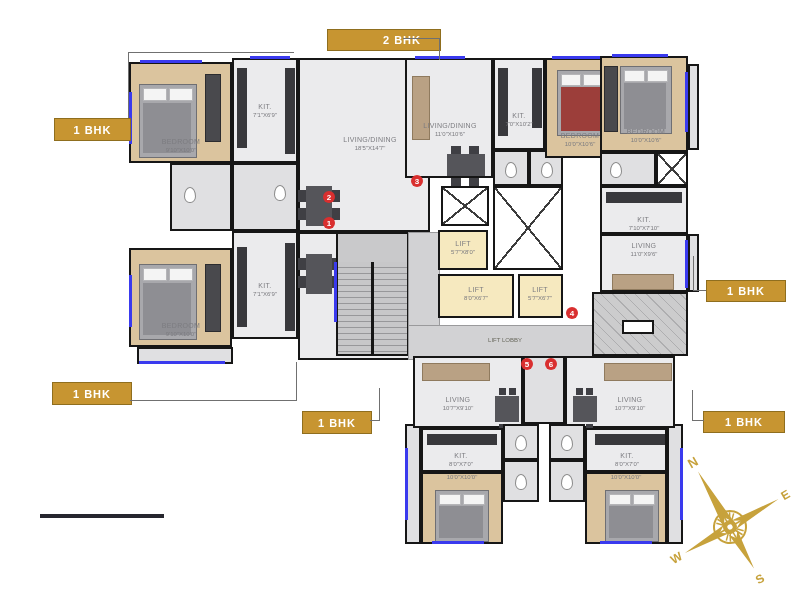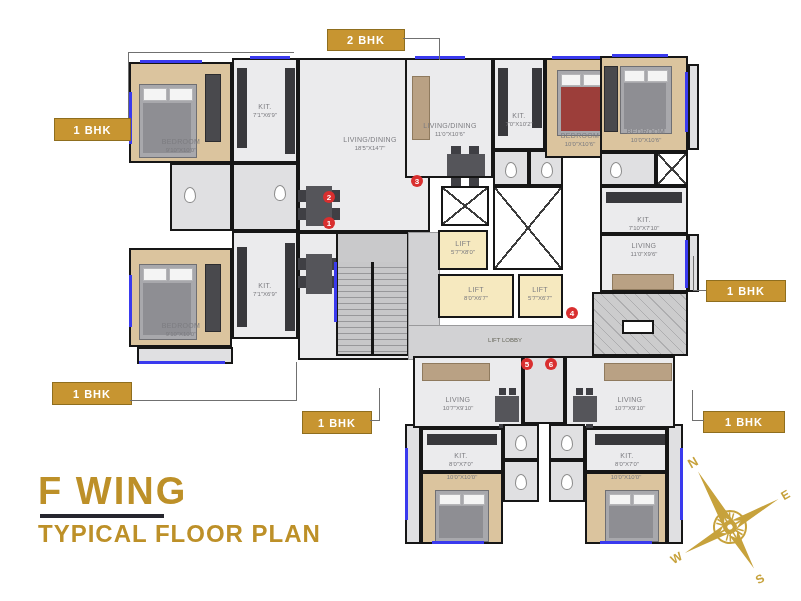--- a/index.html
+++ b/index.html
@@ -349,21 +349,21 @@
   <div class="flat" style="left:566px;top:307px;">
       <span>4</span>
     </div>
   <div class="flat" style="left:521px;top:358px;">
       <span>5</span>
     </div>
   <div class="flat" style="left:545px;top:358px;">
       <span>6</span>
     </div>
 
-  <div class="bhk" style="left:327px;top:29px;width:76px;height:20px;">
+  <div class="bhk" style="left:327px;top:29px;width:76px;height:20px;padding-left:36px;">
       <span>2 BHK</span>
     </div>
   <div class="leader" style="left:403px;top:38px;width:37px;height:1px;"></div>
   <div class="leader" style="left:439px;top:38px;width:1px;height:22px;"></div>
 
   <div class="bhk" style="left:54px;top:118px;width:75px;height:21px;">
       <span>1 BHK</span>
     </div>
   <div class="leader" style="left:128px;top:52px;width:1px;height:66px;"></div>
   <div class="leader" style="left:128px;top:52px;width:166px;height:1px;"></div>
@@ -385,23 +385,21 @@
     </div>
   <div class="leader" style="left:370px;top:420px;width:10px;height:1px;"></div>
   <div class="leader" style="left:379px;top:388px;width:1px;height:33px;"></div>
 
   <div class="bhk" style="left:703px;top:411px;width:80px;height:20px;">
       <span>1 BHK</span>
     </div>
   <div class="leader" style="left:692px;top:390px;width:1px;height:31px;"></div>
   <div class="leader" style="left:692px;top:420px;width:12px;height:1px;"></div>
 
-  <div class="title-wing">F WING</div>
   <div class="title-rule"></div>
-  <div class="title-plan">TYPICAL FLOOR PLAN</div>
 
   <svg style="position:absolute;left:658px;top:445px;" width="142" height="156" viewBox="0 0 142 156">
     <g transform="rotate(-30 72 82)" fill="#c7a23c" stroke="none">
       <polygon points="72,18 78,80 72,71 66,80"></polygon>
       <polygon points="128,82 76,87 85,82 76,77"></polygon>
       <polygon points="72,130 77,88 72,95 67,88"></polygon>
       <polygon points="20,82 68,77 60,82 68,87"></polygon>
       <circle cx="72" cy="82" r="16" fill="none" stroke="#c7a23c" stroke-width="2"></circle>
       <g stroke="#c7a23c" stroke-width="1.5">
         <line x1="72" y1="68" x2="72" y2="96"></line>

